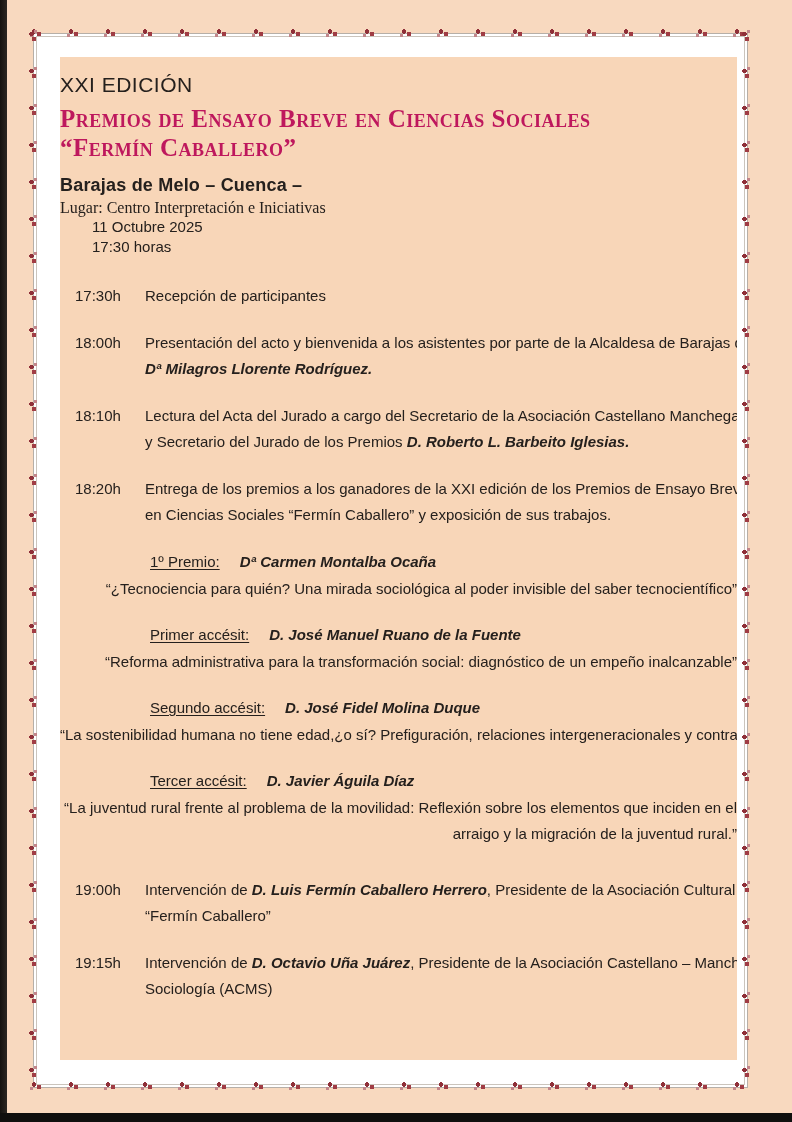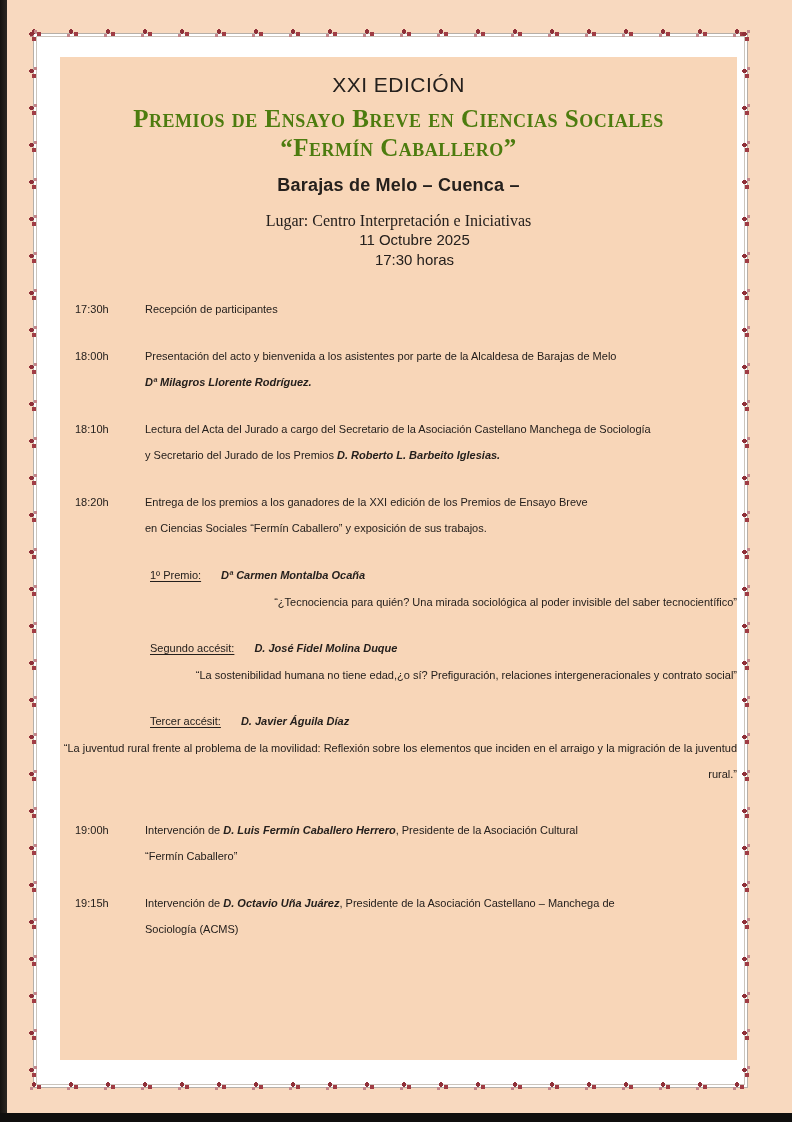--- a/index.html
+++ b/index.html
@@ -45,33 +45,33 @@
   .dots-left { left:-6px; } .dots-right { right:-6px; }
 
   
   .content {
     position:absolute; left:60px; top:57px; width:677px; height:1003px;
     background:#f8d6b8; z-index:3; overflow:hidden;
     padding-top:16px; box-sizing:border-box;
   }
 
   
-  .hdr { text-align:center; }
+  .hdr { }
   .edition  { font-size:21px; letter-spacing:.5px; margin-bottom:7px; }
   .title, .subtitle {
     font-family:"Liberation Serif", serif; font-variant:small-caps;
-    font-weight:bold; color:#4d7c0f; font-size:25px; line-height:29px;
+    font-weight:bold; color:#be185d; font-size:25px; line-height:29px;
     letter-spacing:.5px;
   }
   .place { font-size:18px; font-weight:bold; margin-top:13px; letter-spacing:.2px; }
-  .venue { font-family:"Liberation Serif", serif; font-size:16px; margin-top:16px; }
+  .venue { font-family:"Liberation Serif", serif; font-size:16px; margin-top:3px; }
   .dtline { font-size:15px; line-height:20px;padding-left:32px; }
 
   
-  .sched { margin-top:26px; font-size:11px; }
+  .sched { margin-top:26px; font-size:15px; }
   .item  { display:flex; margin-bottom:21px; }
   .time  { flex:none; width:55px; margin-left:15px; line-height:26px; }
   .tbody { flex:1; padding-left:15px; min-width:0; }
   .ln    { line-height:26px; }
   .nw    { white-space:nowrap; }
   .bi    { font-weight:bold; font-style:italic; }
 
   
   .prize { margin:20px 0; }
   .prize-head { margin-left:90px; line-height:26px; white-space:nowrap; }
@@ -137,20 +137,26 @@
         </div>
       </div>
 
       <div class="prize">
         <div class="prize-head">
           <span class="prize-label">1º Premio:</span><span class="prize-name">Dª Carmen Montalba Ocaña</span>
         </div>
         <div class="prize-quote oneline">“¿Tecnociencia para quién? Una mirada sociológica al poder invisible del saber tecnocientífico”</div>
       </div>
 
+      <div class="prize">
+        <div class="prize-head">
+          <span class="prize-label">Primer accésit:</span><span class="prize-name">D. José Manuel Ruano de la Fuente</span>
+        </div>
+        <div class="prize-quote oneline">“Reforma administrativa para la transformación social: diagnóstico de un empeño inalcanzable”</div>
+      </div>
 
       <div class="prize">
         <div class="prize-head">
           <span class="prize-label">Segundo accésit:</span><span class="prize-name">D. José Fidel Molina Duque</span>
         </div>
         <div class="prize-quote oneline">“La sostenibilidad humana no tiene edad,¿o sí? Prefiguración, relaciones intergeneracionales y contrato social”</div>
       </div>
 
       <div class="prize">
         <div class="prize-head">

